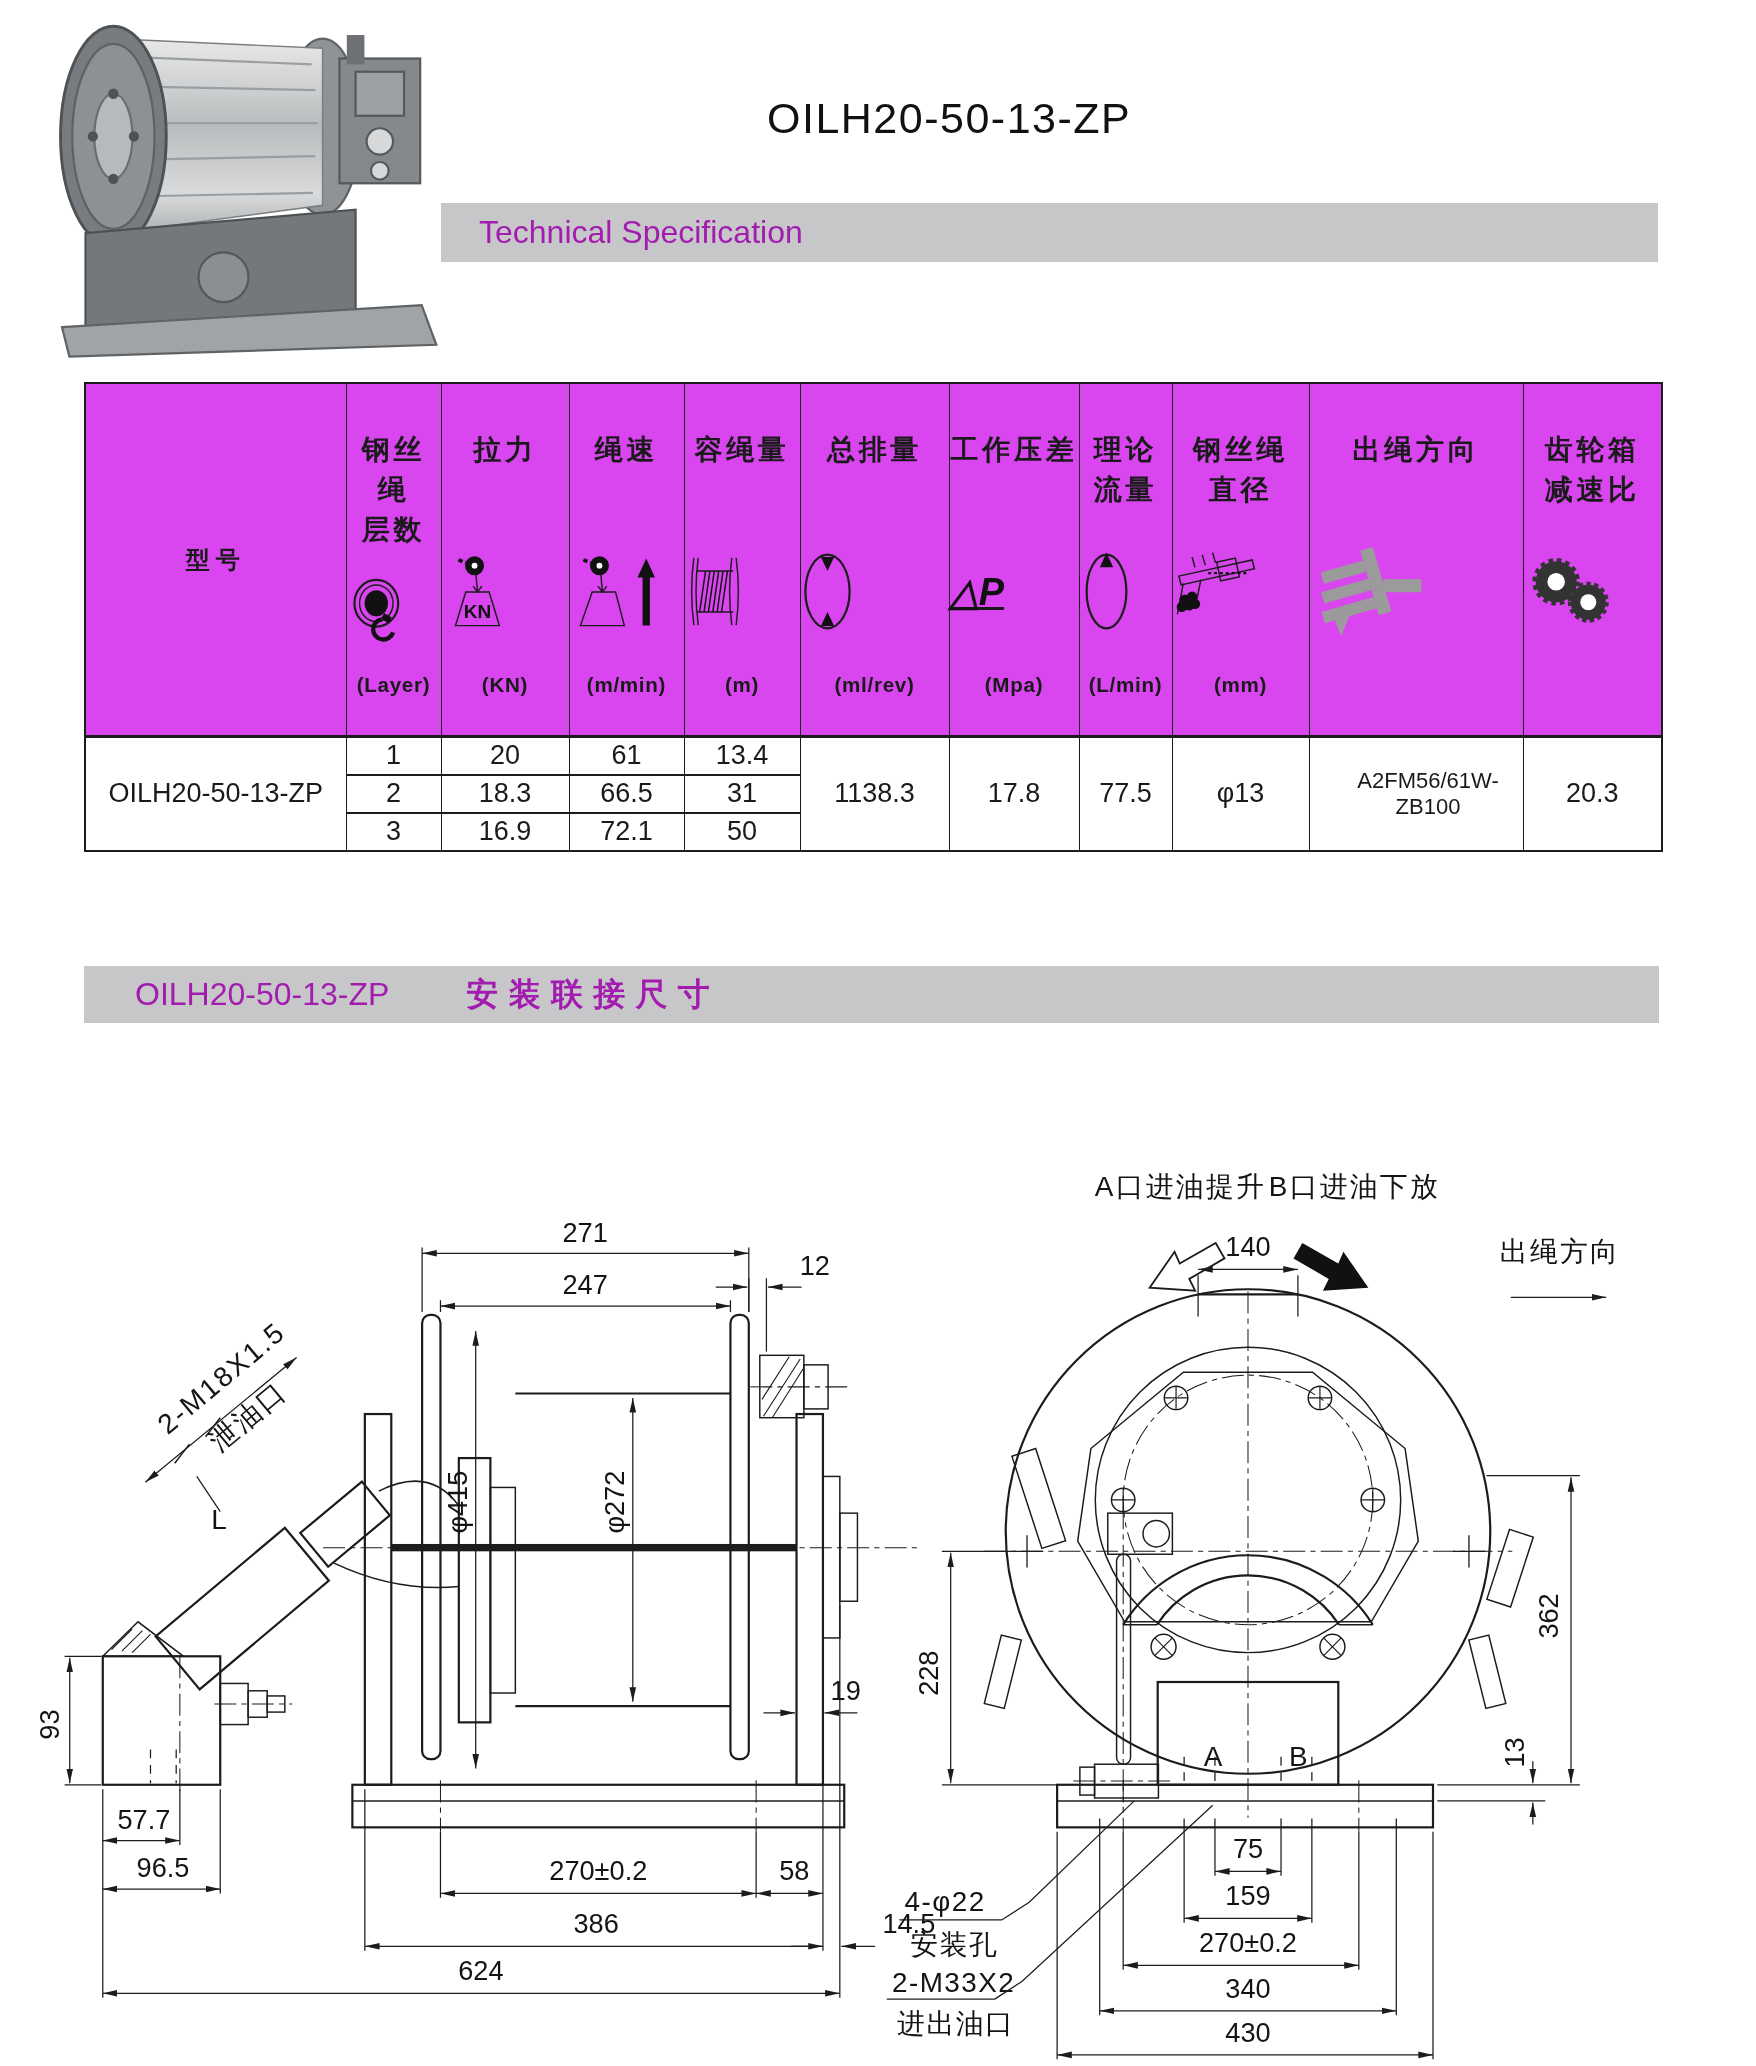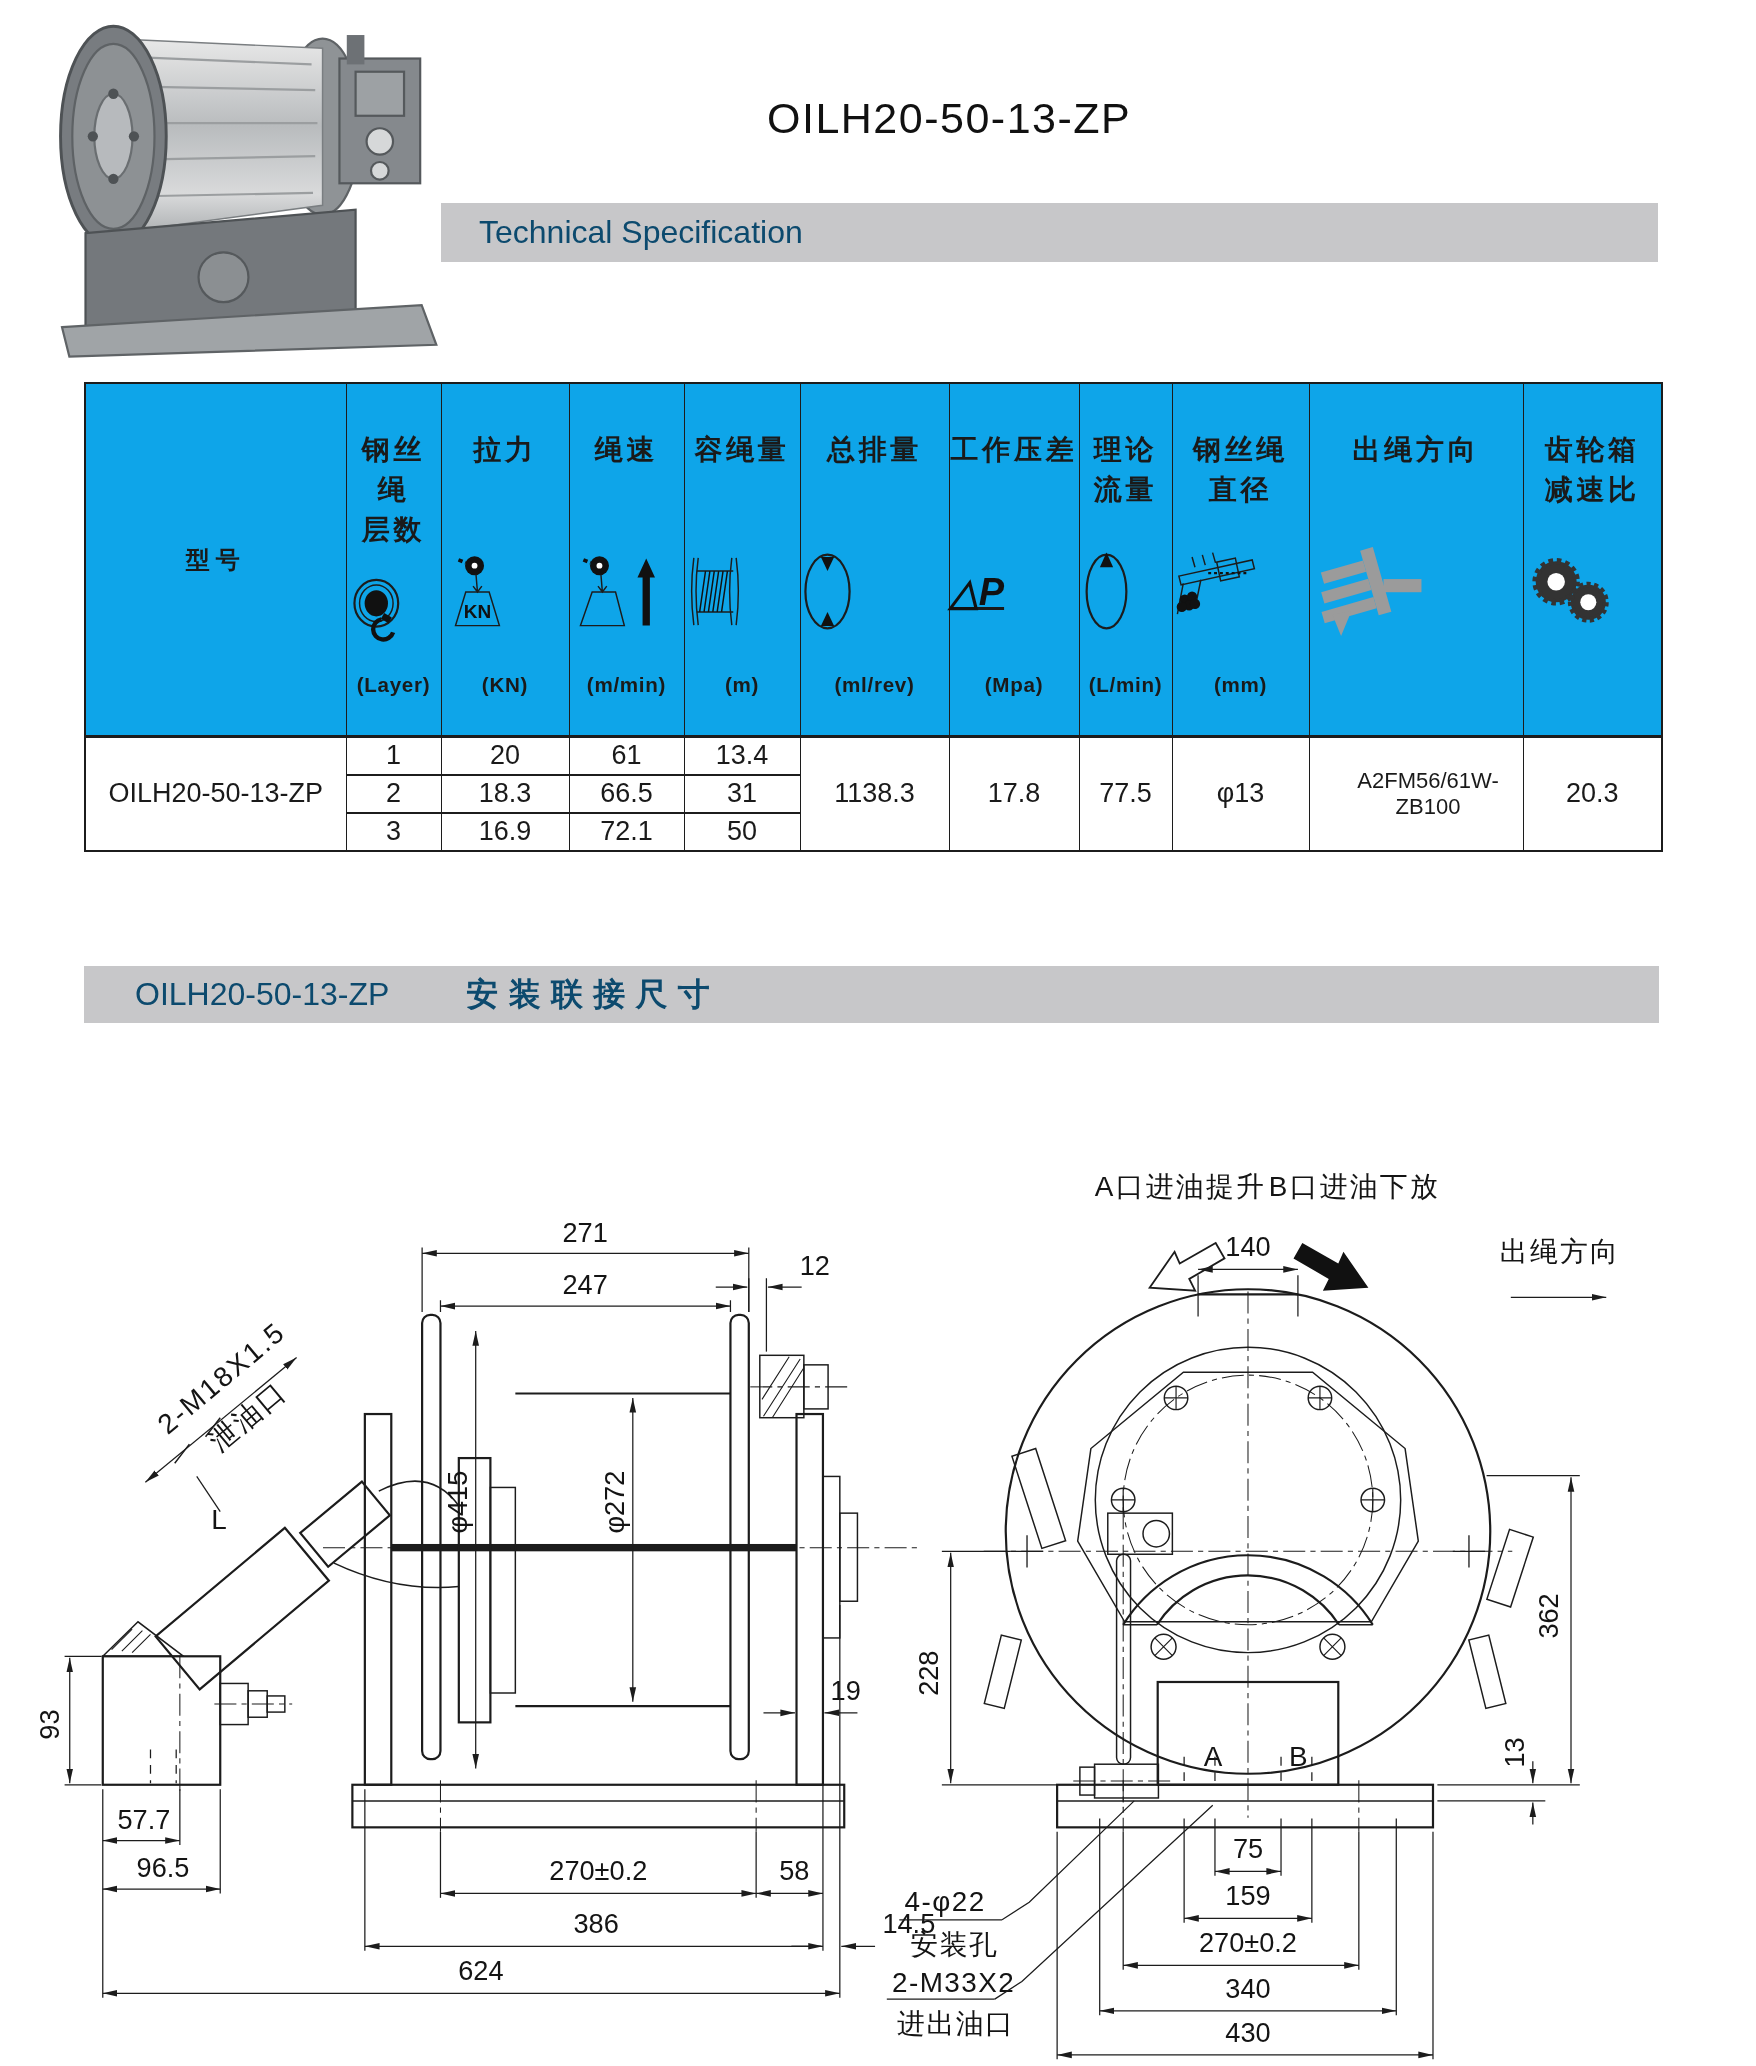--- a/index.html
+++ b/index.html
@@ -1,28 +1,28 @@
 <!DOCTYPE html>
 <html style="font-size:11.7px"><head>
 <meta charset="utf-8">
 <style>
   html,body{margin:0;padding:0;background:#fff;}
   .page{position:relative;width:1756px;height:2066px;background:#ffffff;
         font-family:"Liberation Sans",sans-serif;color:#1a1a1a;overflow:hidden;}
   .title{position:absolute;left:767px;top:94px;font-size:43px;letter-spacing:1.5px;color:#111;}
-  .banner{position:absolute;background:#c7c7c9;color:#0c4a6e;display:flex;align-items:center;}
+  .banner{position:absolute;background:#c7c7c9;color:#a21caf;display:flex;align-items:center;}
   .banner1{left:441px;top:203px;width:1217px;height:59px;font-size:32px;padding-left:38px;box-sizing:border-box;}
   .banner2{left:84px;top:966px;width:1575px;height:57px;font-size:32px;padding-left:51px;box-sizing:border-box;}
   .banner2 .cn{margin-left:77px;letter-spacing:10.3px;font-weight:bold;}
   .photo{position:absolute;left:40px;top:13.2px;}
   
   .spec{position:absolute;left:84px;top:382px;width:1576px;border-collapse:collapse;table-layout:fixed;
         border:2.9px solid #1c1c1c;background:#fff;}
   .spec th,.spec td{border:1.8px solid #1c1c1c;padding:0;text-align:center;vertical-align:middle;}
-  .spec thead th{background:#0ea5e9;border-bottom-width:3.7px;vertical-align:top;}
+  .spec thead th{background:#d946ef;border-bottom-width:3.7px;vertical-align:top;}
   .hwrap{display:flex;flex-direction:column;height:351px;}
   .hname{padding-top:46px;font-size:28px;letter-spacing:3.7px;line-height:40px;}
   .hname div{min-height:40px;}
   .hicon{flex:1;display:flex;align-items:center;text-decoration:underline;}
   .hunit{height:62px;font-size:20.6px;letter-spacing:0.7px;}
   .modelh{display:flex;align-items:center;justify-content:center;height:351px;
           font-size:24px;letter-spacing:5.9px;}
   .spec tbody tr{height:38px;}
   .spec tbody td{font-size:27px;border-top-width:2.9px;border-bottom-width:2.9px;}
   .spec td.motorcell{font-size:22px;padding-left:24px;}

